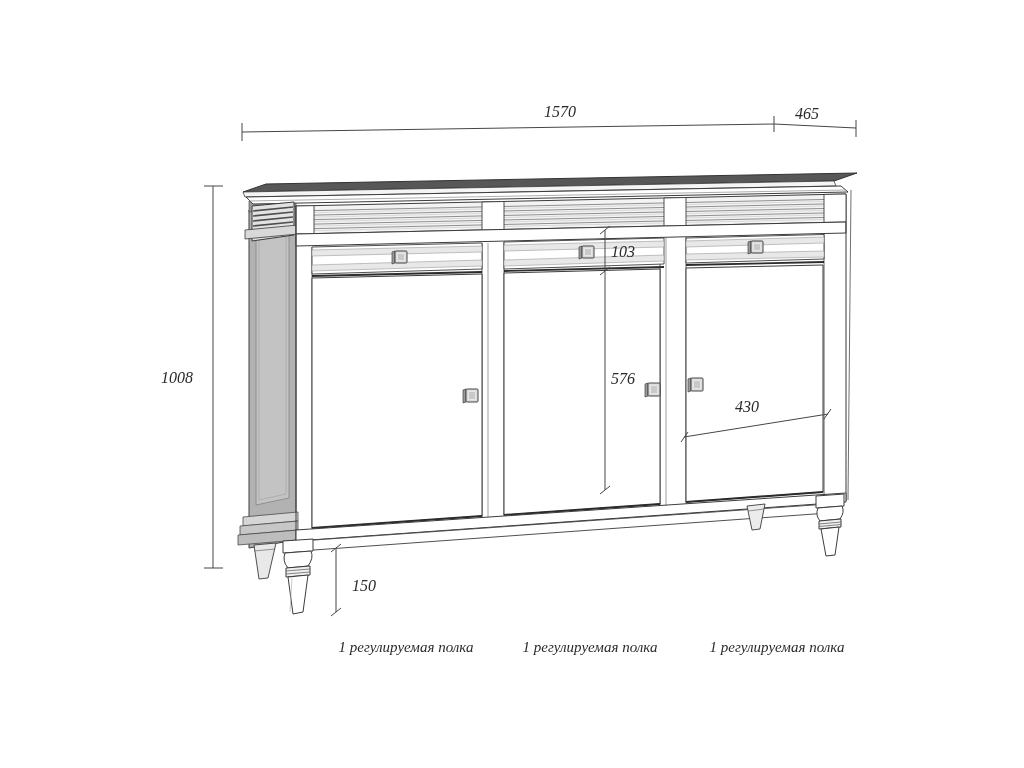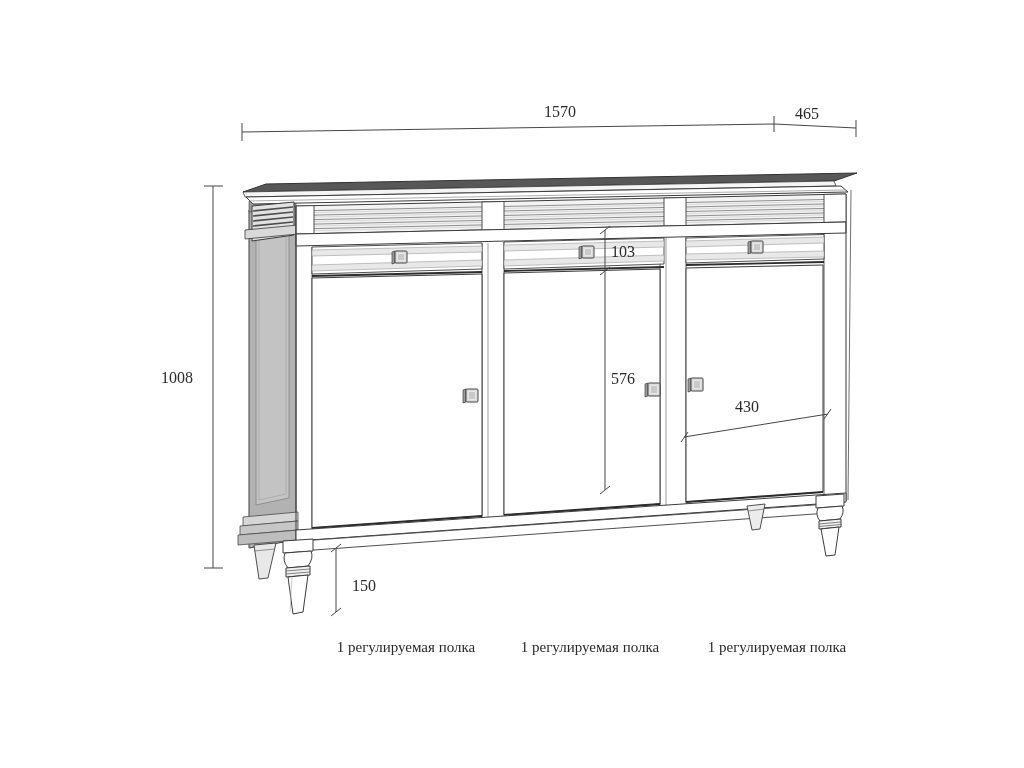--- a/index.html
+++ b/index.html
@@ -2,20 +2,21 @@
 <html><head>
 <meta charset="utf-8">
 <style>
   html,body{margin:0;padding:0;background:#ffffff;}
   .canvas{
     position:relative;
     width:1024px;height:768px;
     background:#ffffff;
     overflow:hidden;
     font-family:"Liberation Serif", serif;
+    font-style:italic;
   }
   svg{display:block;}
   text{
     font-family:"Liberation Serif", serif;
     fill:#2a2a2a;
   }
   .dim-text{font-size:16px;}
   .caption-text{font-size:15px;}
 </style>
 </head>

